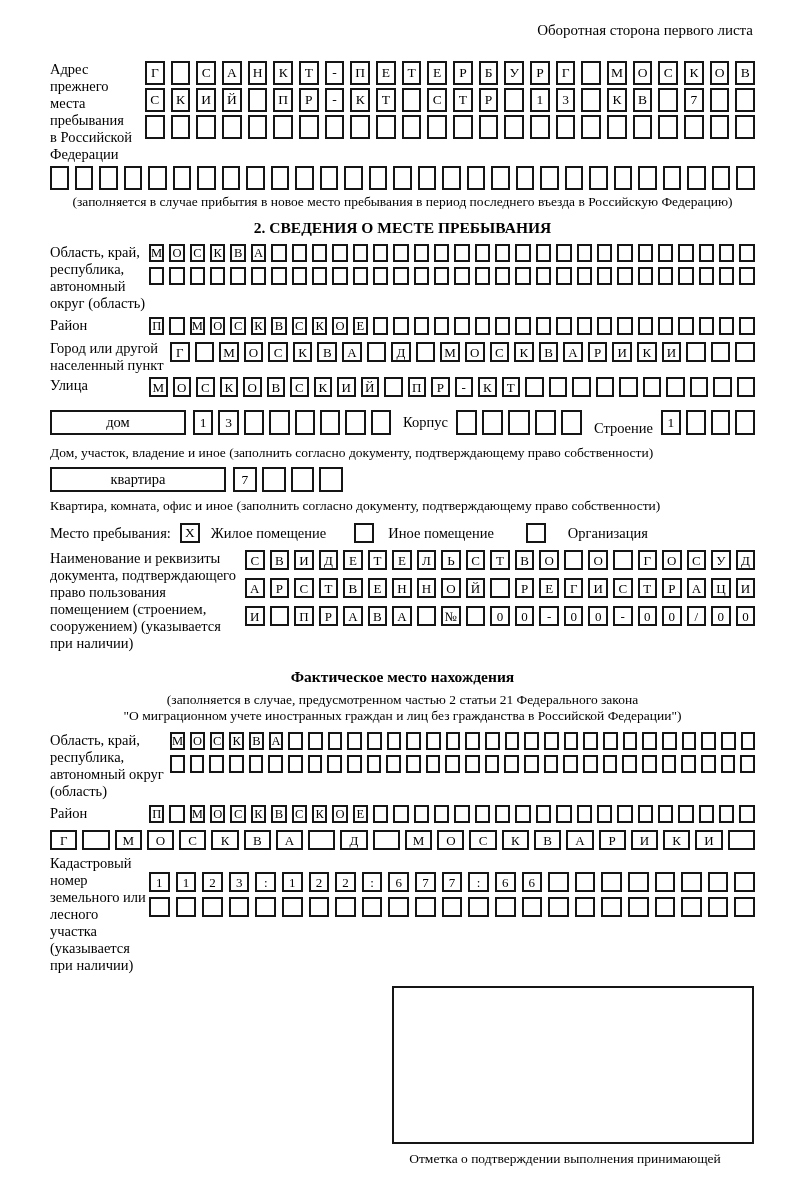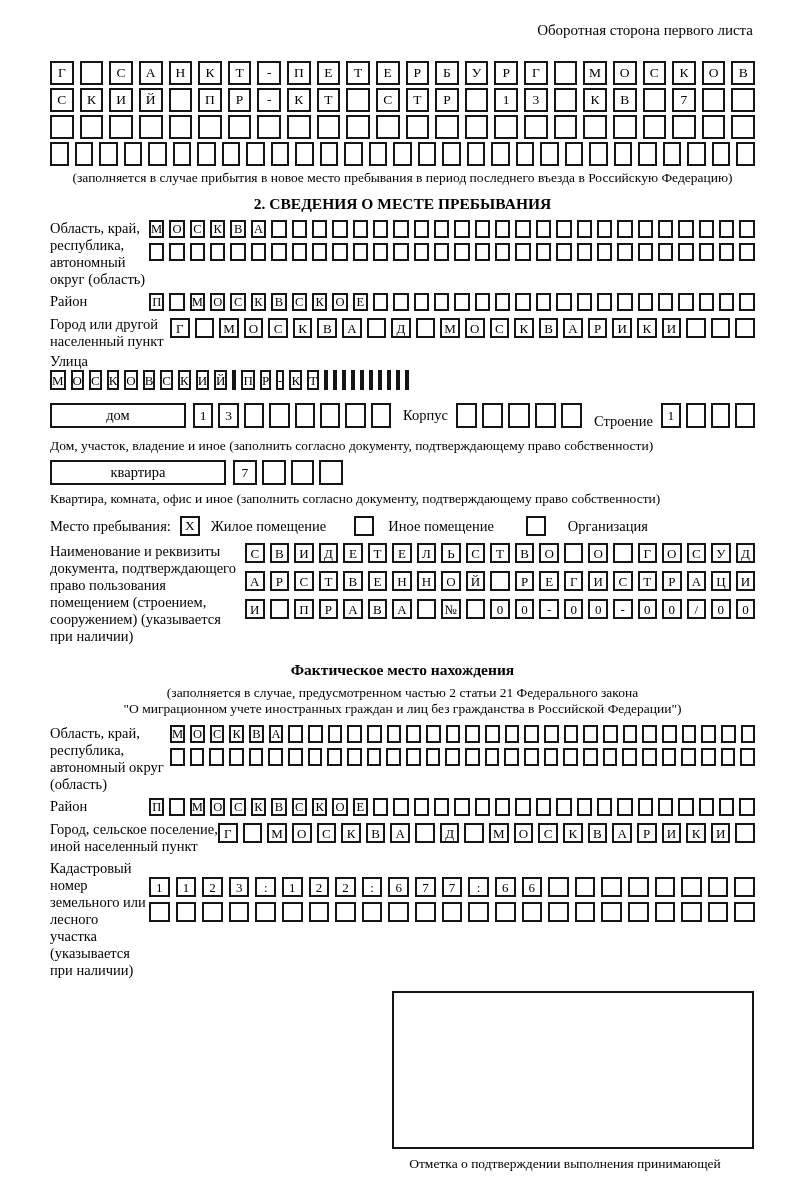--- a/index.html
+++ b/index.html
@@ -61,20 +61,26 @@
   .subtle-lines div { text-align:center; }
 </style>
 </head>
 <body>
 
 <div class="page">
 
   <div class="hdr-right">Оборотная сторона первого листа</div>
 
   <div class="form-row" style="margin-top:22px;">
+    <div class="row-label w95">
+        <div>Адрес прежнего</div>
+        <div>места пребывания</div>
+        <div>в Российской</div>
+        <div>Федерации</div>
+      </div>
     <div class="cells-col">
       <div class="cells mb3">
           <span class="cell">Г</span>
           <span class="cell"></span>
           <span class="cell">С</span>
           <span class="cell">А</span>
           <span class="cell">Н</span>
           <span class="cell">К</span>
           <span class="cell">Т</span>
           <span class="cell">-</span>
@@ -325,21 +331,21 @@
           <span class="cell">И</span>
           <span class="cell">К</span>
           <span class="cell">И</span>
           <span class="cell"></span>
           <span class="cell"></span>
           <span class="cell"></span>
         </div>
     </div>
   </div>
 
-  <div class="form-row" style="margin-top:3px;flex-direction:column;">
+  <div class="form-row" style="margin-top:3px;">
     <div class="row-label w99">Улица</div>
     <div class="cells-col">
       <div class="cells cells-md gap5">
           <span class="cell">М</span>
           <span class="cell">О</span>
           <span class="cell">С</span>
           <span class="cell">К</span>
           <span class="cell">О</span>
           <span class="cell">В</span>
           <span class="cell">С</span>
@@ -612,24 +618,20 @@
           <span class="cell"></span>
           <span class="cell"></span>
           <span class="cell"></span>
           <span class="cell"></span>
           <span class="cell"></span>
         </div>
     </div>
   </div>
 
   <div class="form-row" style="margin-top:5px;">
-    <div class="row-label w168">
-        <div>Город, сельское поселение,</div>
-        <div>иной населенный пункт</div>
-      </div>
     <div class="cells-col">
       <div class="cells cells-md gap5" style="margin-top:2px;">
           <span class="cell">Г</span>
           <span class="cell"></span>
           <span class="cell">М</span>
           <span class="cell">О</span>
           <span class="cell">С</span>
           <span class="cell">К</span>
           <span class="cell">В</span>
           <span class="cell">А</span>

